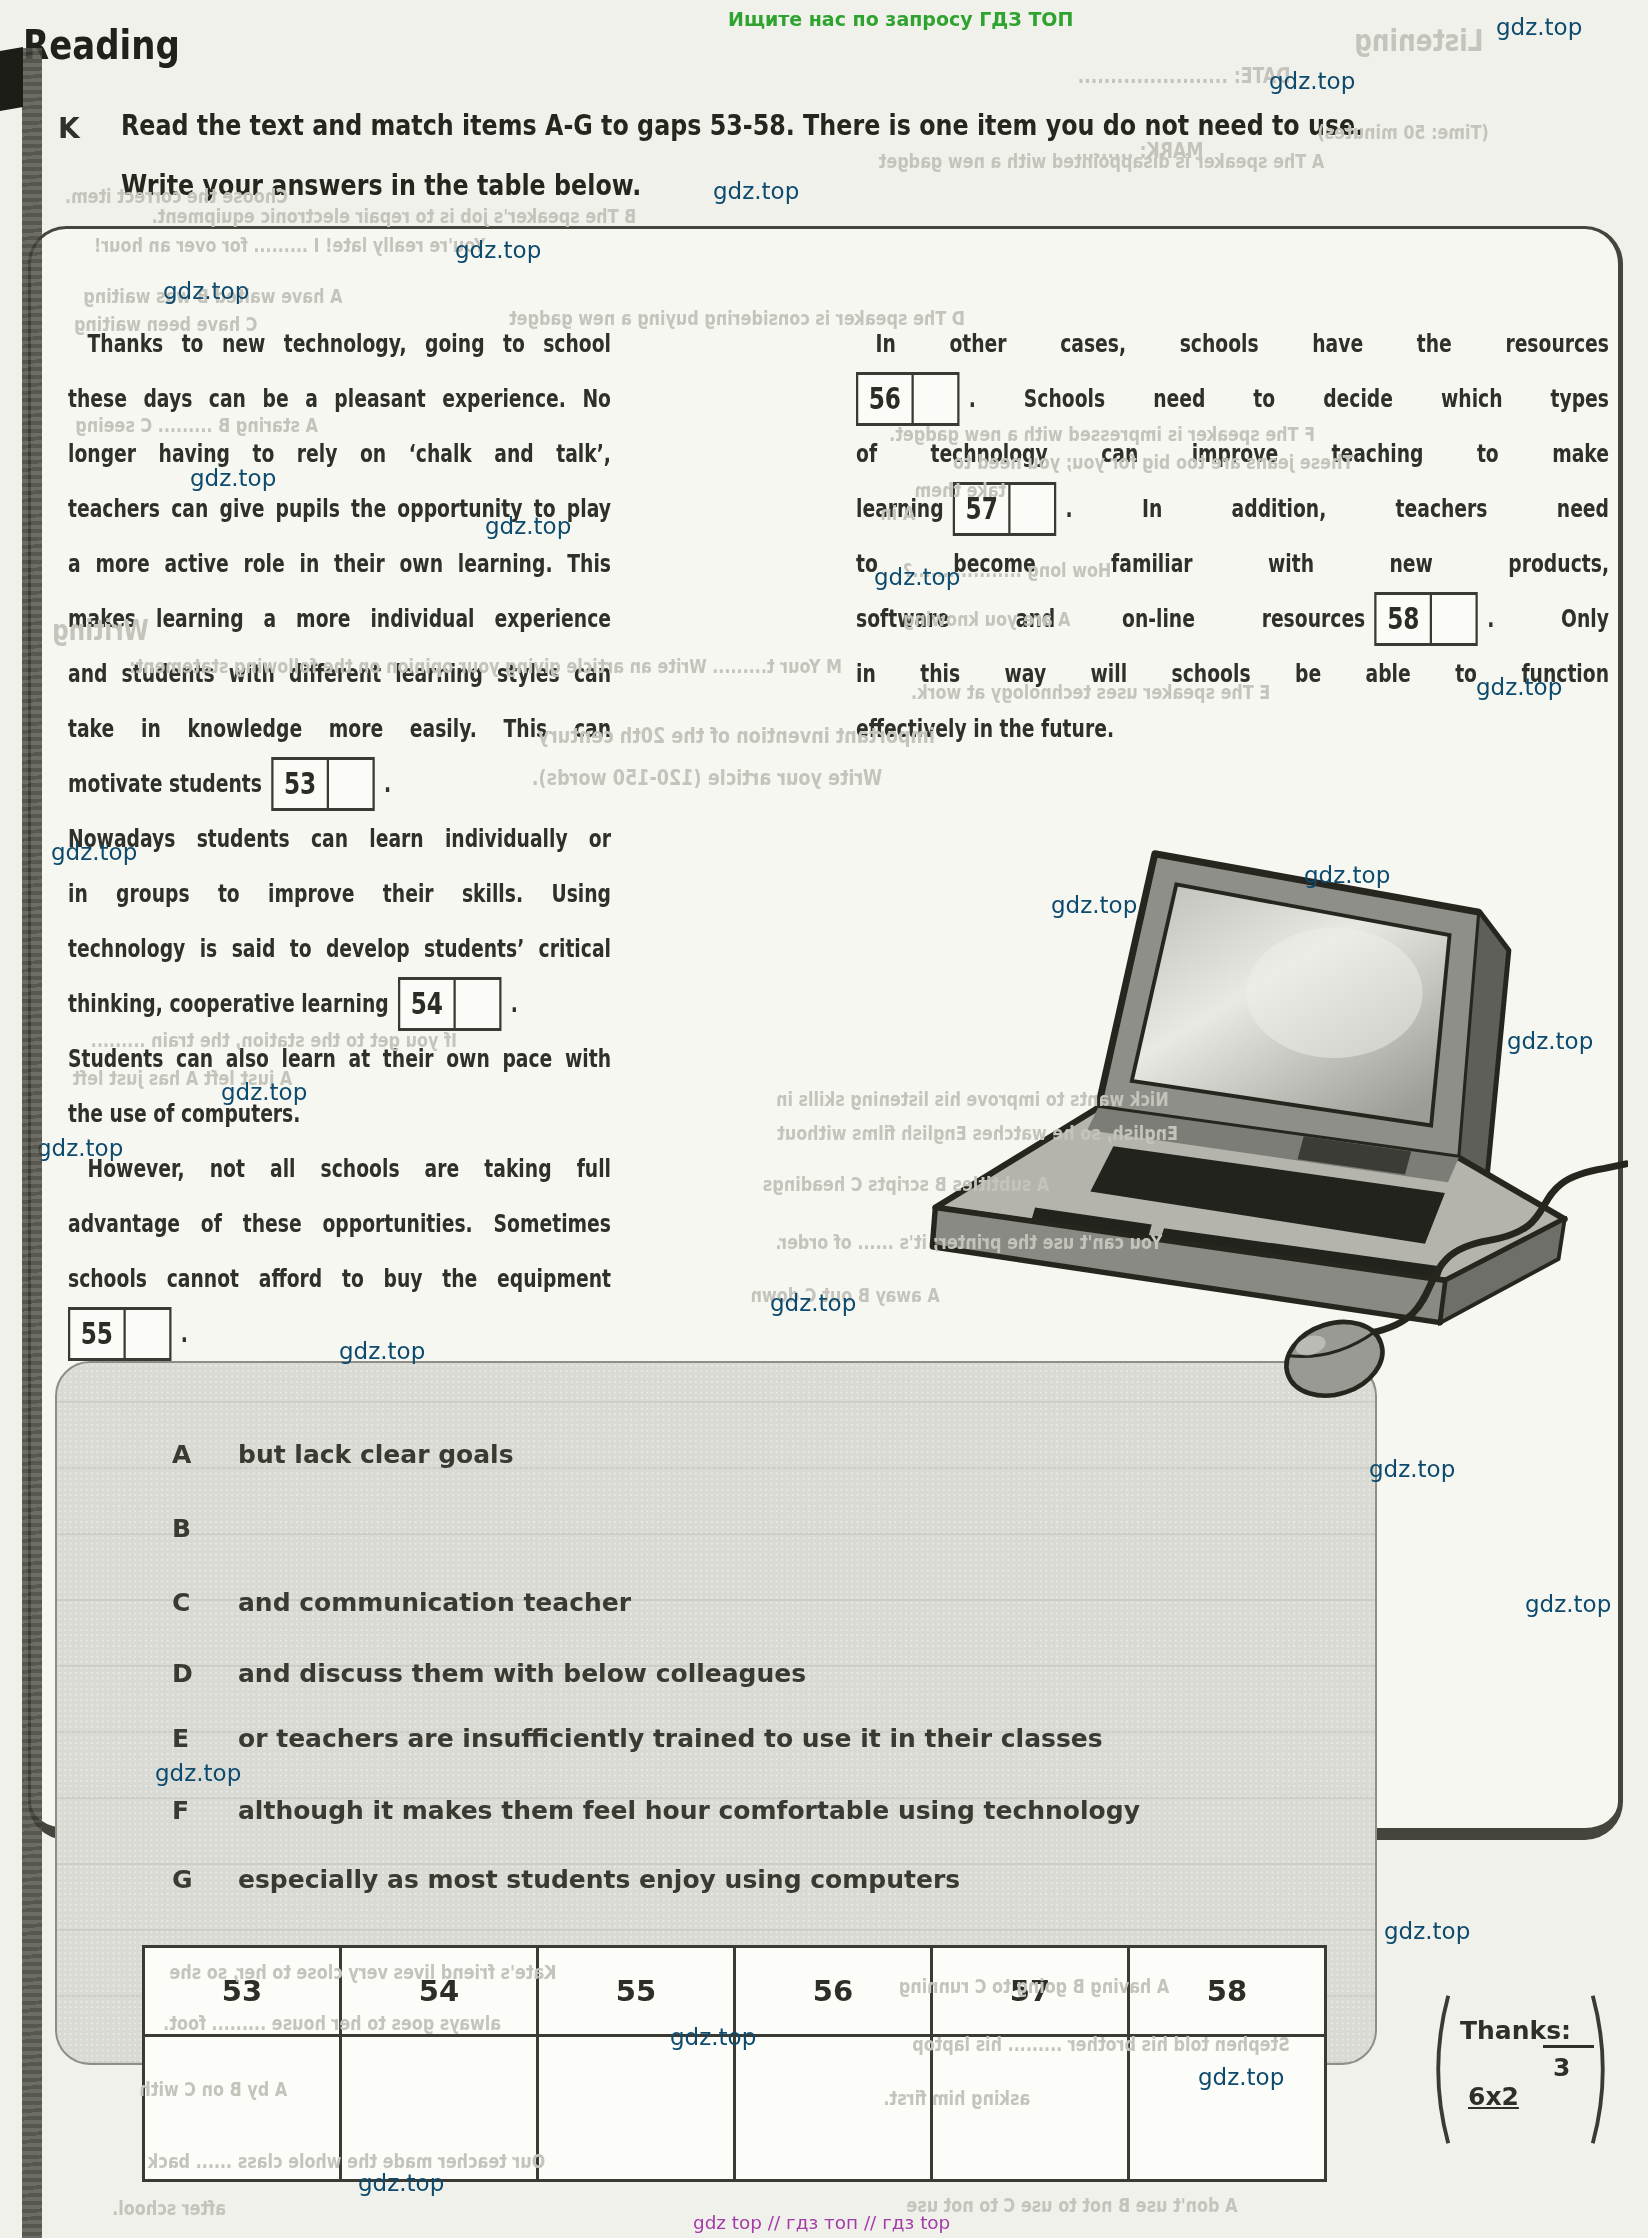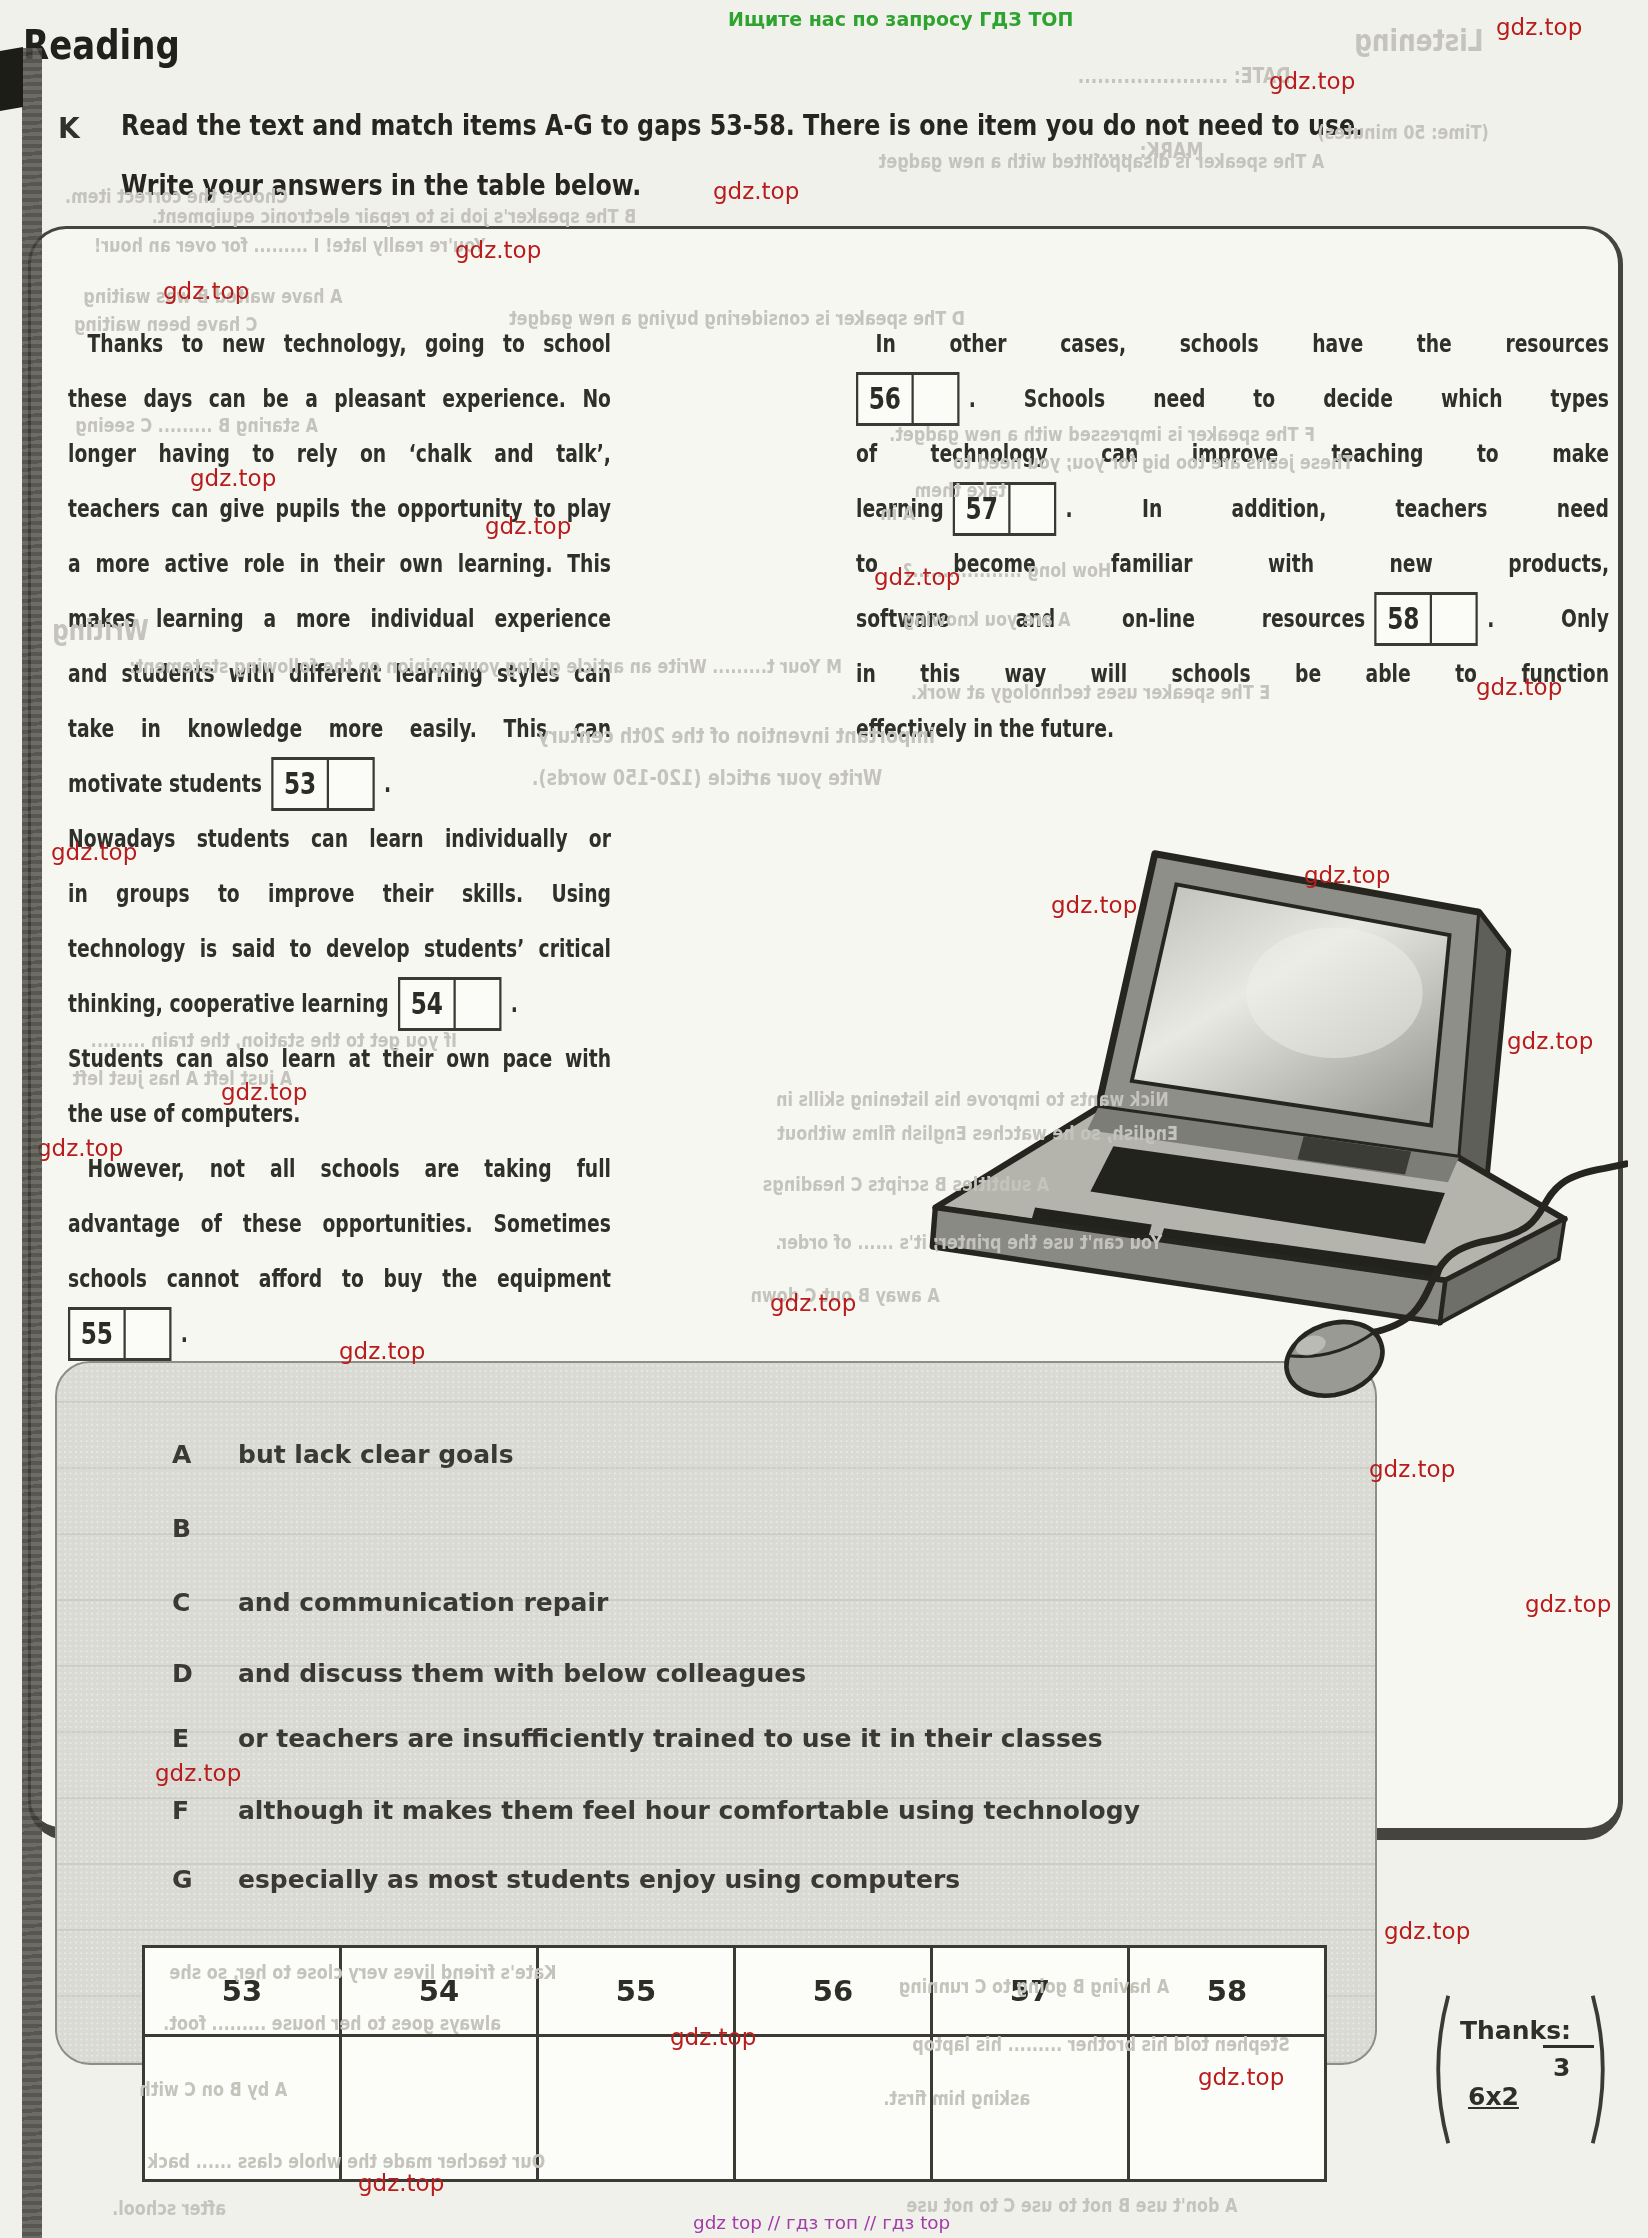--- a/index.html
+++ b/index.html
@@ -8,21 +8,21 @@
 
   
   .edge-band{position:absolute;left:21.5px;top:48px;width:20px;height:2191px;z-index:9;
     background:repeating-linear-gradient(178deg,#55554d 0 3.8px,#3c3c35 3.8px 7.7px);opacity:.85;}
   .edge-blob{position:absolute;left:0;top:49px;width:23px;height:60px;background:#1d1d18;
     transform:skewY(-10deg);z-index:9;}
 
   .toplink{position:absolute;left:728px;top:8px;font-size:19px;font-weight:bold;color:#2fa32f;z-index:8;white-space:nowrap;}
   .bottomlink{position:absolute;left:693px;top:2212px;font-size:18.4px;color:#a43ba9;z-index:8;white-space:nowrap;}
 
-  .wm{position:absolute;font-size:23px;color:#b91c1c;z-index:8;white-space:nowrap;}
+  .wm{position:absolute;font-size:23px;color:#0c4a6e;z-index:8;white-space:nowrap;}
 
   .bl{position:absolute;color:#c4c4bc;white-space:nowrap;z-index:6;font-weight:bold;
       transform:scaleX(-0.8);display:inline-block;}
 
   
   .title{position:absolute;left:23px;top:21.5px;font-size:40px;font-weight:bold;color:#21211c;
          transform:scaleX(.85);transform-origin:0 0;z-index:4;}
   .exletter{position:absolute;left:58px;top:112px;font-size:28px;font-weight:bold;z-index:4;}
   .instr1{position:absolute;left:121px;top:109px;width:1577px;font-size:28px;font-weight:bold;
           transform:scaleX(.85);transform-origin:0 0;z-index:4;white-space:nowrap;color:#26261f;}
@@ -230,21 +230,21 @@
   <div class="items-panel">
     <div class="itemrow" style="top:77px">
         <span class="ilet">A</span>
         <span class="itext">but lack clear goals</span>
       </div>
     <div class="itemrow" style="top:151px">
         <span class="ilet">B</span>
       </div>
     <div class="itemrow" style="top:225px">
         <span class="ilet">C</span>
-        <span class="itext">and communication repair</span>
+        <span class="itext">and communication teacher</span>
       </div>
     <div class="itemrow" style="top:296px">
         <span class="ilet">D</span>
         <span class="itext">and discuss them with below colleagues</span>
       </div>
     <div class="itemrow" style="top:361px">
         <span class="ilet">E</span>
         <span class="itext">or teachers are insufficiently trained to use it in their classes</span>
       </div>
     <div class="itemrow" style="top:433px">

